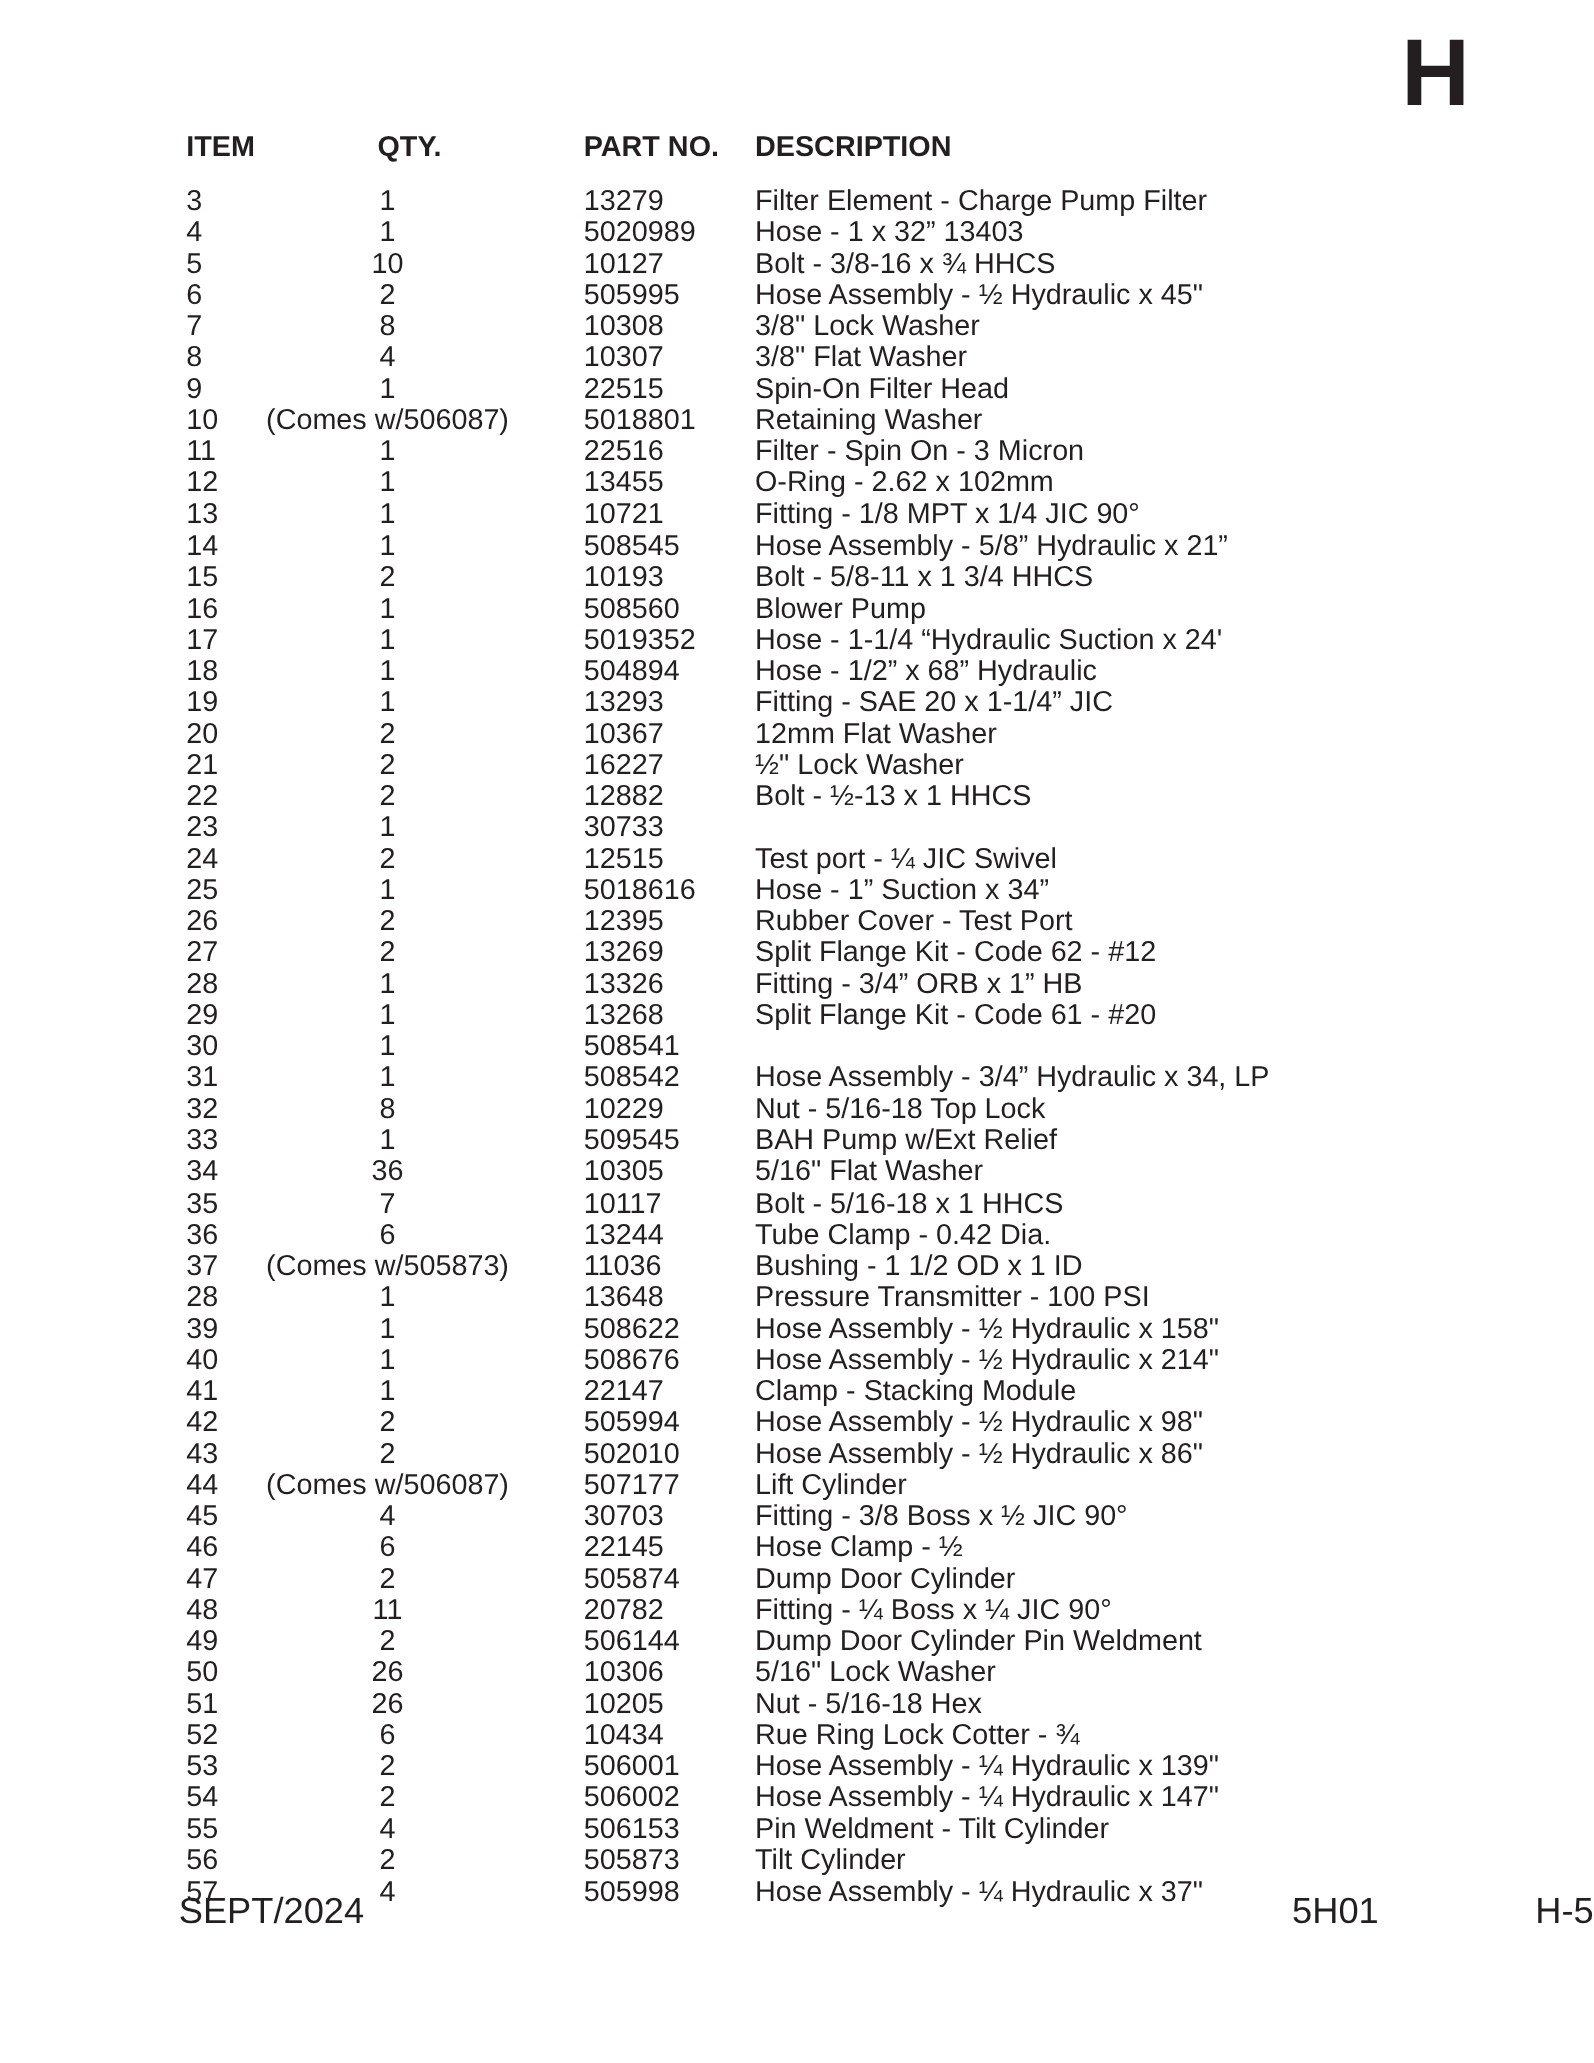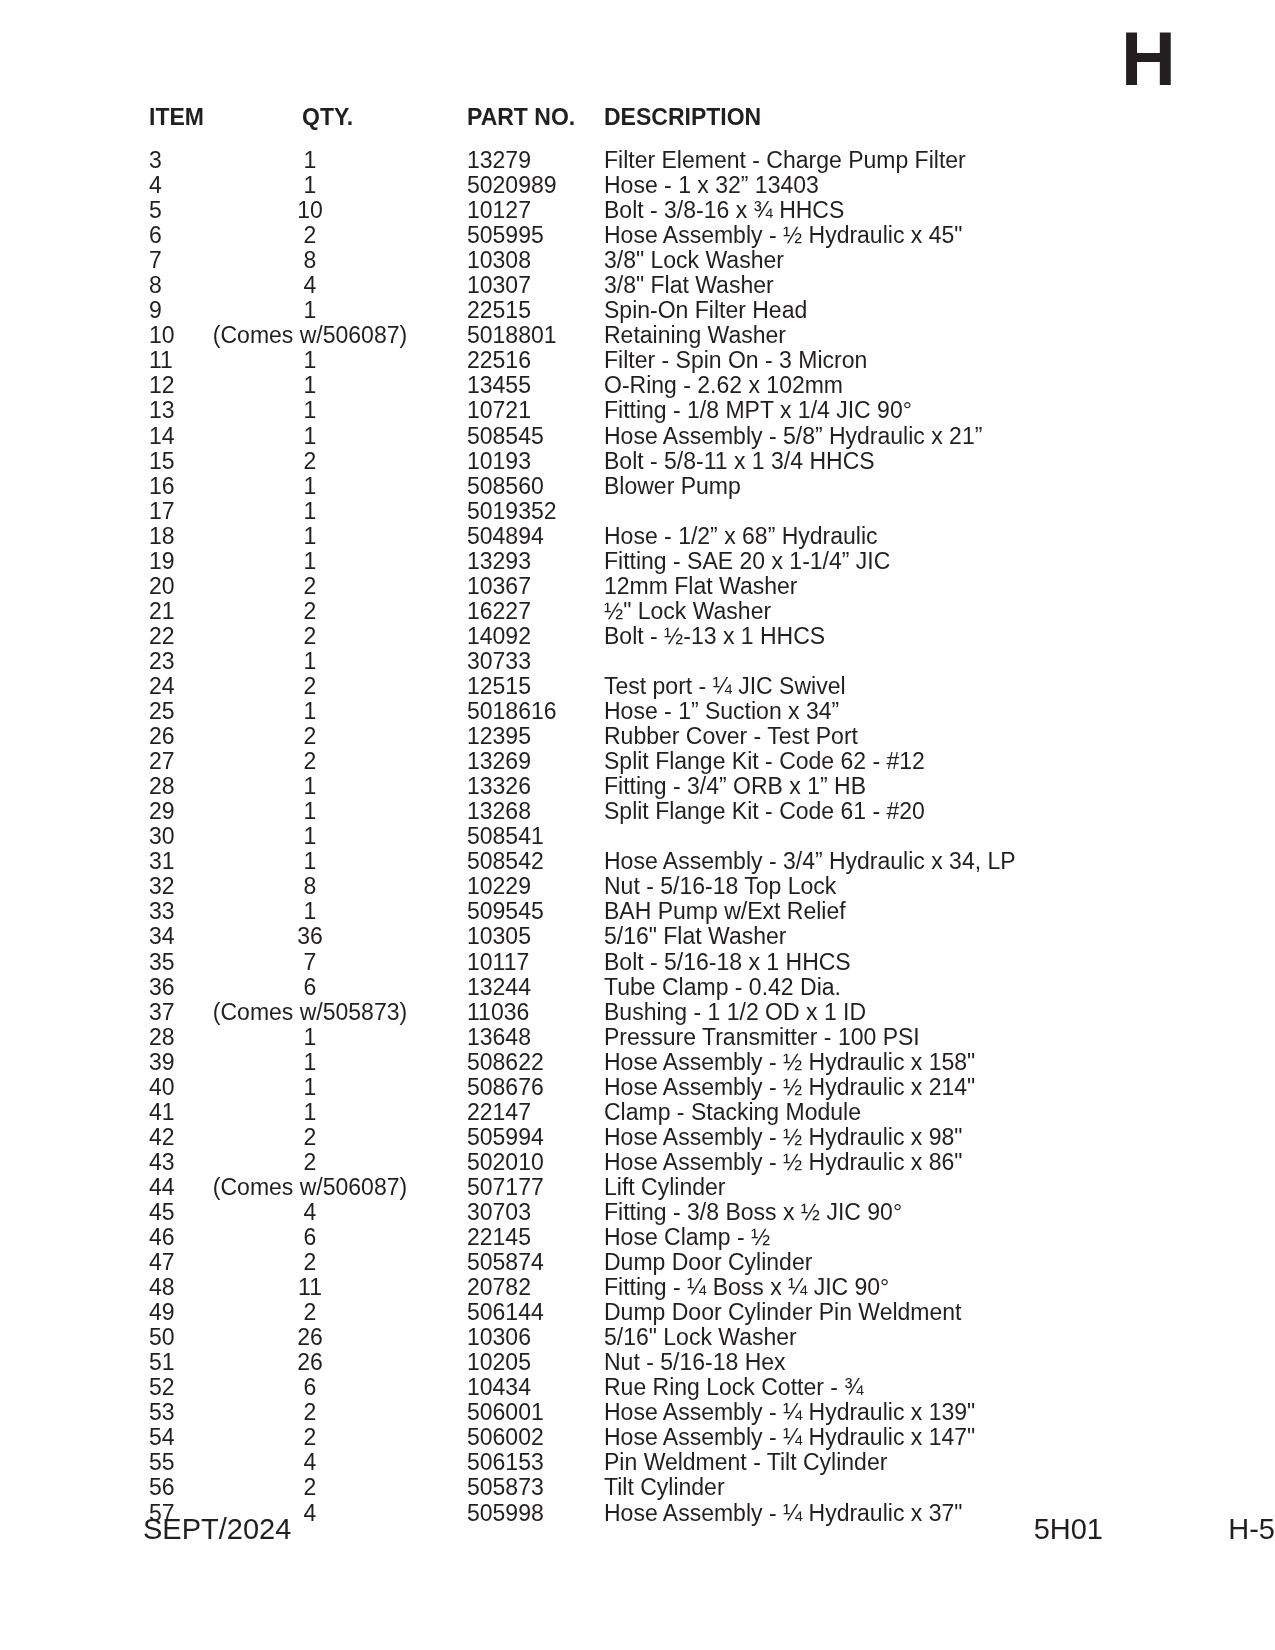--- a/index.html
+++ b/index.html
@@ -151,20 +151,21 @@
       <div class="row">
         <span class="c-item">16</span>
         <span class="c-qty">1</span>
         <span class="c-part">508560</span>
         <span class="c-desc">Blower Pump</span>
       </div>
       <div class="row">
         <span class="c-item">17</span>
         <span class="c-qty">1</span>
         <span class="c-part">5019352</span>
+        <span class="c-desc">Hose - 1-1/4 “Hydraulic Suction x 24'</span>
       </div>
       <div class="row">
         <span class="c-item">18</span>
         <span class="c-qty">1</span>
         <span class="c-part">504894</span>
         <span class="c-desc">Hose - 1/2” x 68” Hydraulic</span>
       </div>
       <div class="row">
         <span class="c-item">19</span>
         <span class="c-qty">1</span>
@@ -179,21 +180,21 @@
       </div>
       <div class="row">
         <span class="c-item">21</span>
         <span class="c-qty">2</span>
         <span class="c-part">16227</span>
         <span class="c-desc">½" Lock Washer</span>
       </div>
       <div class="row">
         <span class="c-item">22</span>
         <span class="c-qty">2</span>
-        <span class="c-part">14092</span>
+        <span class="c-part">12882</span>
         <span class="c-desc">Bolt - ½-13 x 1 HHCS</span>
       </div>
       <div class="row">
         <span class="c-item">23</span>
         <span class="c-qty">1</span>
         <span class="c-part">30733</span>
       </div>
       <div class="row">
         <span class="c-item">24</span>
         <span class="c-qty">2</span>

